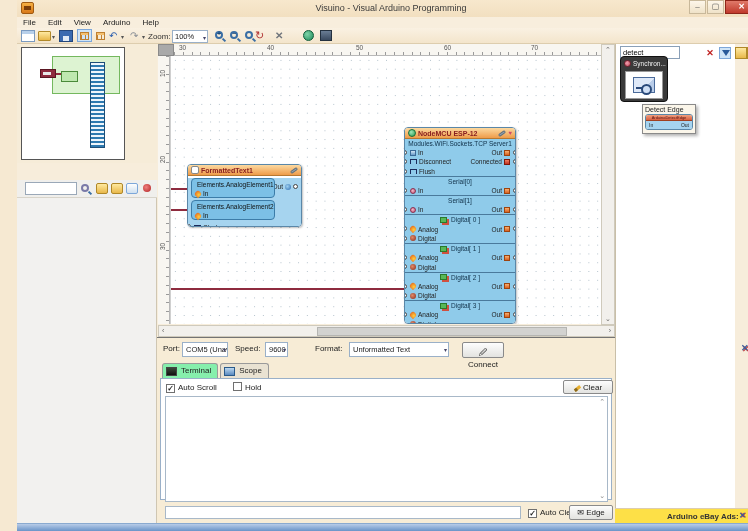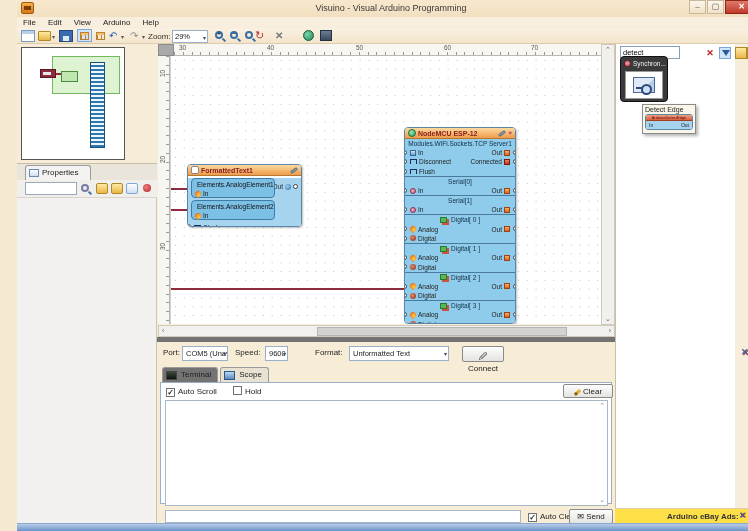--- a/index.html
+++ b/index.html
@@ -128,28 +128,28 @@
   .edge-ico { position:absolute; left:7px; top:5px; width:22px; height:16px; border:1px solid #4a6a9a; background:linear-gradient(135deg,#dfe9f8 60%, #b8cce8 60%); }
   .edge-ico::before { content:""; position:absolute; left:2px; top:9px; width:8px; height:4px; border-top:2px solid #2a4a7a; border-right:2px solid #2a4a7a; }
   .edge-ico::after { content:""; position:absolute; right:2px; bottom:-3px; width:7px; height:7px; border:2px solid #2a4a7a; border-radius:50%; background:#cfdff5; }
   .tooltip { position:absolute; left:26px; top:60px; width:54px; height:30px; background:#fbf6ea; border:1px solid #8a8a8a; box-shadow:2px 2px 3px rgba(0,0,0,.3); padding:1px 2px; }
   .tooltip-title { font-size:7px; color:#222; }
   .tt-comp { position:relative; margin-top:1px; border:1px solid #5a87a8; border-radius:3px; overflow:hidden; }
   .tt-head { height:6px; background:linear-gradient(#f0a080,#d86040); border-bottom:1px solid #a04020; color:#5a1010; font-size:4px; text-align:center; line-height:6px; white-space:nowrap; overflow:hidden; }
   .tt-row { height:8px; background:#a6d4ef; display:flex; justify-content:space-between; align-items:center; padding:0 3px; font-size:5px; }
 
   
-  .bottom { position:absolute; left:140px; top:337px; width:458px; height:186px; background:#f7ecd6; border-top:5px solid #737373; }
+  .bottom { position:absolute; left:140px; top:337px; width:458px; height:186px; background:#f7ecd6; border-top:1px solid #737373; }
   .brow { position:absolute; top:6px; font-size:8px; color:#222; }
   .combo { position:absolute; top:4px; height:15px; background:#fff; border:1px solid #9ab0c8; font-size:7.5px; padding:2px 10px 0 3px; white-space:nowrap; overflow:hidden; }
   .btn { position:absolute; background:linear-gradient(#fdfdfd,#e3e3e0); border:1px solid #8a8a8a; border-radius:2px; font-size:8px; text-align:center; }
   .panel-x { position:absolute; left:584px; top:5px; font-size:9px; font-weight:bold; color:#3a5a9a; text-shadow:1px 1px 0 #c04040; }
   .tabs { position:absolute; left:5px; top:25px; height:15px; display:flex; gap:2px; }
   .tab { height:15px; padding:2px 6px 0 18px; position:relative; font-size:8px; border:1px solid #9a9a9a; border-bottom:none; border-radius:3px 3px 0 0; background:#e9e2d2; }
-  .tab.sel { background:#737373; }
+  .tab.sel { background:#86efac; }
   .tab .tico { position:absolute; left:3px; top:3px; width:11px; height:9px; border:1px solid #444; background:linear-gradient(#3a4a3a,#111); }
   .tab .tico.scope { background:linear-gradient(#bcd8f0,#5a8ac0); border-color:#2a5a8a; }
   .term { position:absolute; left:3px; top:40px; width:452px; height:122px; background:#fff; border:1px solid #9ab0c8; }
   .cb { display:inline-block; width:9px; height:9px; background:#fff; border:1px solid #707070; vertical-align:-1px; margin-right:3px; text-align:center; line-height:8px; font-size:8px; color:#222; font-weight:bold; }
   .term-controls { position:absolute; left:5px; top:3px; font-size:8px; }
   .term-clear { left:402px; top:1px; width:50px; height:14px; padding-top:2px; }
   .broom { display:inline-block; width:7px; height:3px; background:#e8b030; transform:rotate(-40deg); margin-right:2px; border-left:3px solid #8a6a20; }
   .term-text { position:absolute; left:4px; top:17px; width:443px; height:106px; border:1px solid #a8b8c8; background:#fff; }
   .term-text .up { position:absolute; right:2px; top:1px; font-size:7px; color:#888; }
   .term-text .dn { position:absolute; right:2px; bottom:1px; font-size:7px; color:#888; }
@@ -190,21 +190,21 @@
         <span class="grid-ico"></span>
       </span>
     <span class="tb tb-toggle" style="left:76px">
         <span class="grid-ico"></span>
       </span>
     <span class="tb uglyph tb-undo">↶</span>
       <span class="dd-arrow" style="left:104px">▾</span>
     <span class="tb uglyph tb-redo">↷</span>
       <span class="dd-arrow" style="left:125px">▾</span>
     <span class="zoom-label">Zoom:</span>
-    <span class="zoom-combo"><span>29%</span><span class="combo-arrow">▾</span></span>
+    <span class="zoom-combo"><span>100%</span><span class="combo-arrow">▾</span></span>
     <span class="mag" style="left:198px">
         <span class="sign">+</span>
       </span>
     <span class="mag" style="left:213px">
         <span class="sign">−</span>
       </span>
     <span class="mag" style="left:228px"></span>
     <span class="tb uglyph tb-refresh">↻</span>
     <span class="tb uglyph tb-x">✕</span>
     <span class="tb tb-globe"></span>
@@ -213,26 +213,20 @@
 
   <div class="left-top">
     <div class="minimap">
       <div class="mm-view"></div>
       <div class="mm-wire"></div>
       <div class="mm-red"></div>
       <div class="mm-green"></div>
       <div class="mm-blue"></div>
     </div>
   </div>
-  <div class="props-tabrow">
-    <div class="props-tab">
-      <span class="ticon"></span>
-      <span>Properties</span>
-    </div>
-  </div>
   <div class="props-toolrow">
     <input class="props-search" value="" style="">
     <span class="mini-ico" style="left:64px;top:4px">
         <span class="mag" style="left:0;top:0;border-color:#7a7aa8"></span>
       </span>
     <span class="mini-ico fold" style="left:79px"></span>
     <span class="mini-ico fold" style="left:94px"></span>
     <span class="mini-ico" style="left:109px;background:linear-gradient(#fdfdfd,#cfe0f0);border:1px solid #7da7d9"></span>
     <span class="mini-ico" style="left:126px;width:8px;background:radial-gradient(circle at 40% 40%,#f08080,#b02020);border-radius:50%;height:8px;top:4px"></span>
   </div>
@@ -543,21 +537,21 @@
         <label><span class="cb">✓</span><span>Auto Scroll</span></label>
         <label style="margin-left:14px"><span class="cb"></span><span>Hold</span></label>
       </div>
       <span class="btn term-clear"><span class="broom"></span><span>Clear</span></span>
       <div class="term-text">
         <span class="up">⌃</span>
         <span class="dn">⌄</span>
       </div>
       <input class="send-input" value="" style="">
       <label class="send-auto"><span class="cb">✓</span><span>Auto Clear</span></label>
-      <span class="btn send-btn">✉ <span>Send</span></span>
+      <span class="btn send-btn">✉ <span>Edge</span></span>
     </div>
   </div>
 
   <div class="ads">
     <span class="ads-label">Arduino eBay Ads:</span>
     <span class="ads-x">✕</span>
     <span class="ads-o">⊘</span>
   </div>
   <div class="bluebar"></div>
 </div>

